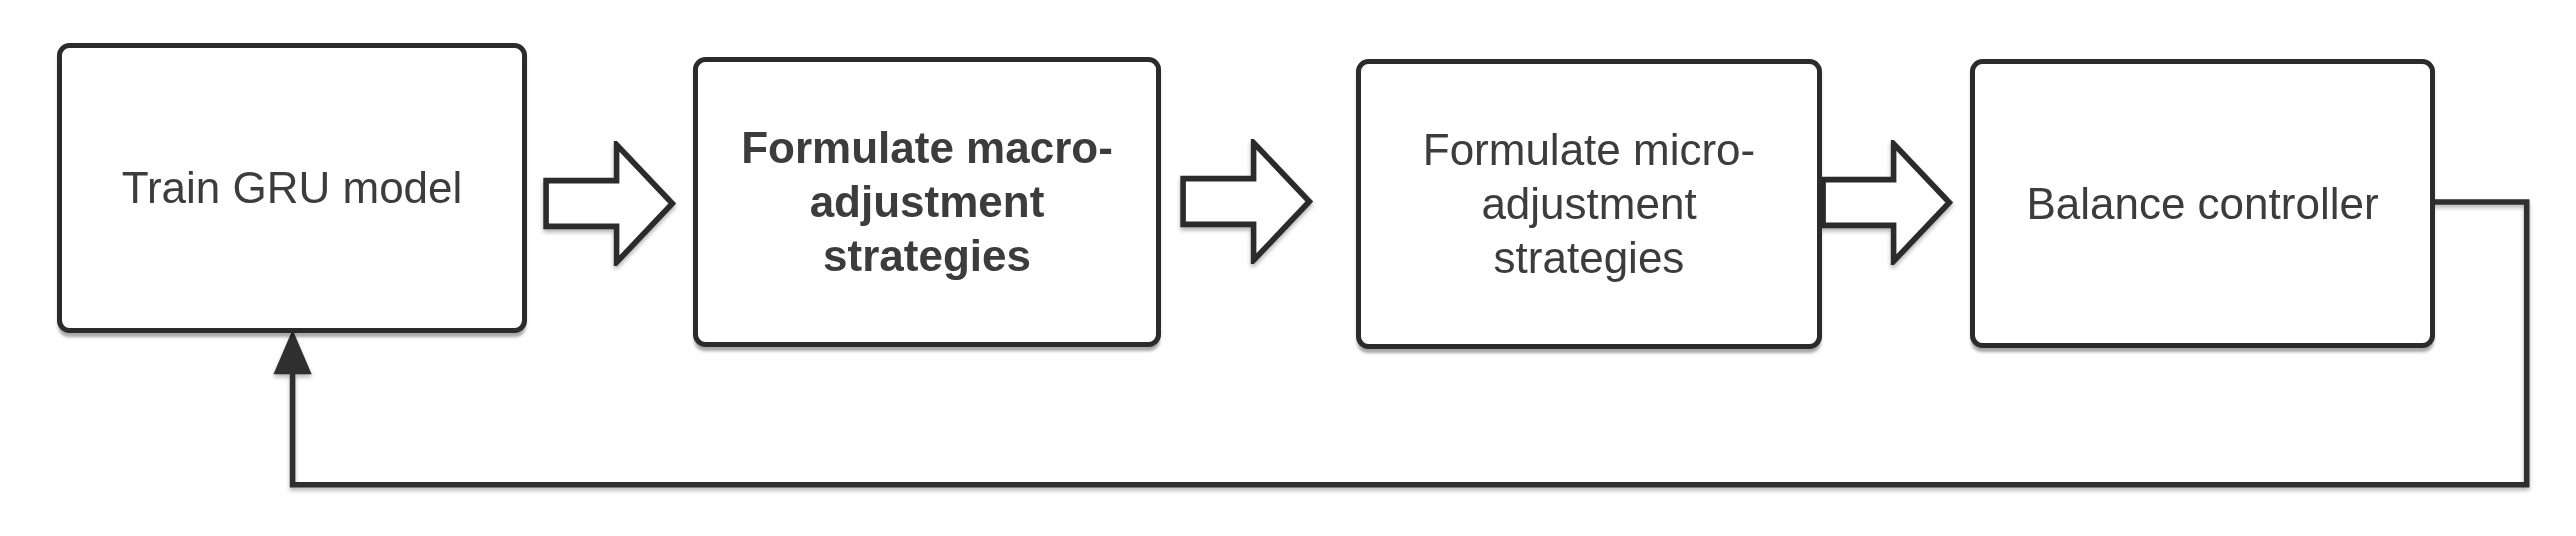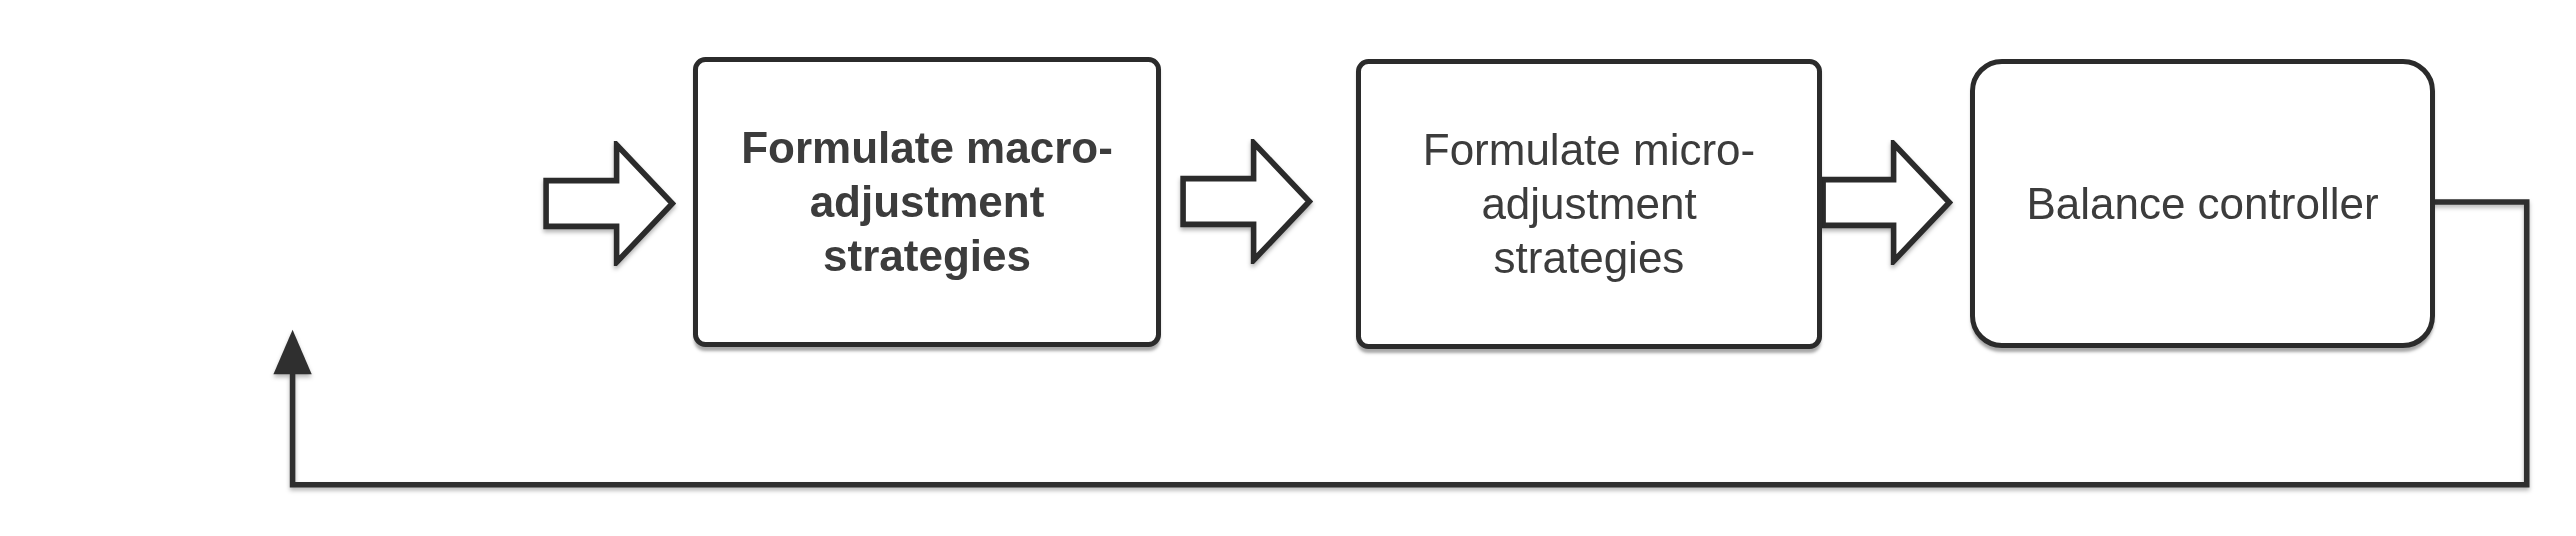--- a/index.html
+++ b/index.html
@@ -32,21 +32,21 @@
     white-space: pre-line;
     text-align: center;
     font-size: 44px;
     line-height: 1.22;
     color: #3c3c3c;
     padding: 0 12.4px;
   }
   .node-1 { left: 57px;  top: 43px; width: 470px; height: 290px; }
   .node-2 { left: 693px; top: 57px; width: 468px; height: 290px; font-weight: bold; }
   .node-3 { left: 1334px; top: 59px; width: 466px; height: 290px; margin-left: 22px; }
-  .node-4 { left: 1970px; top: 59px; width: 465px; height: 289px; border-radius: 32px; }
+  .node-4 { left: 1970px; top: 59px; width: 465px; height: 289px; }
 
   .block-arrow {
     position: absolute;
     width: 133px;
     height: 125px;
     z-index: 1;
     filter: drop-shadow(0 3.1px 1.9px rgba(0,0,0,0.30));
   }
   .block-arrow-1 { left: 543px;  top: 141px; }
   .block-arrow-2 { left: 1180px; top: 139px; }
@@ -64,20 +64,23 @@
 </head>
 <body>
 
 <div class="canvas">
 
   <svg class="connector-layer" viewBox="0 0 4168 868" aria-hidden="true">
     <path d="M 3936 327 L 4090 327 L 4090 785 L 472 785 L 472 602" fill="none" stroke="#2f2f2f" stroke-width="9" stroke-linejoin="miter"></path>
     <polygon points="441,606 503,606 472,534" fill="#2f2f2f" stroke="none"></polygon>
   </svg>
 
+  <div class="node node-1">
+    <span class="label">Train GRU model</span>
+  </div>
 
   <div class="node node-2">
     <span class="label">Formulate macro-
 adjustment
 strategies</span>
   </div>
 
   <div class="node node-3">
     <span class="label">Formulate micro-
 adjustment

